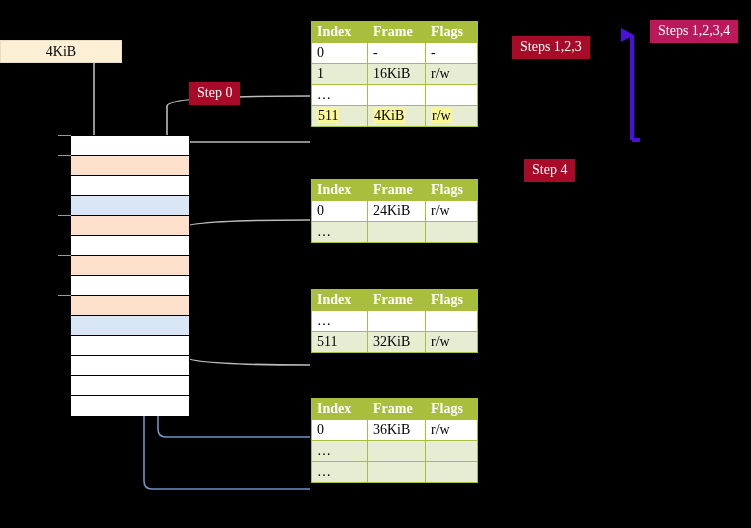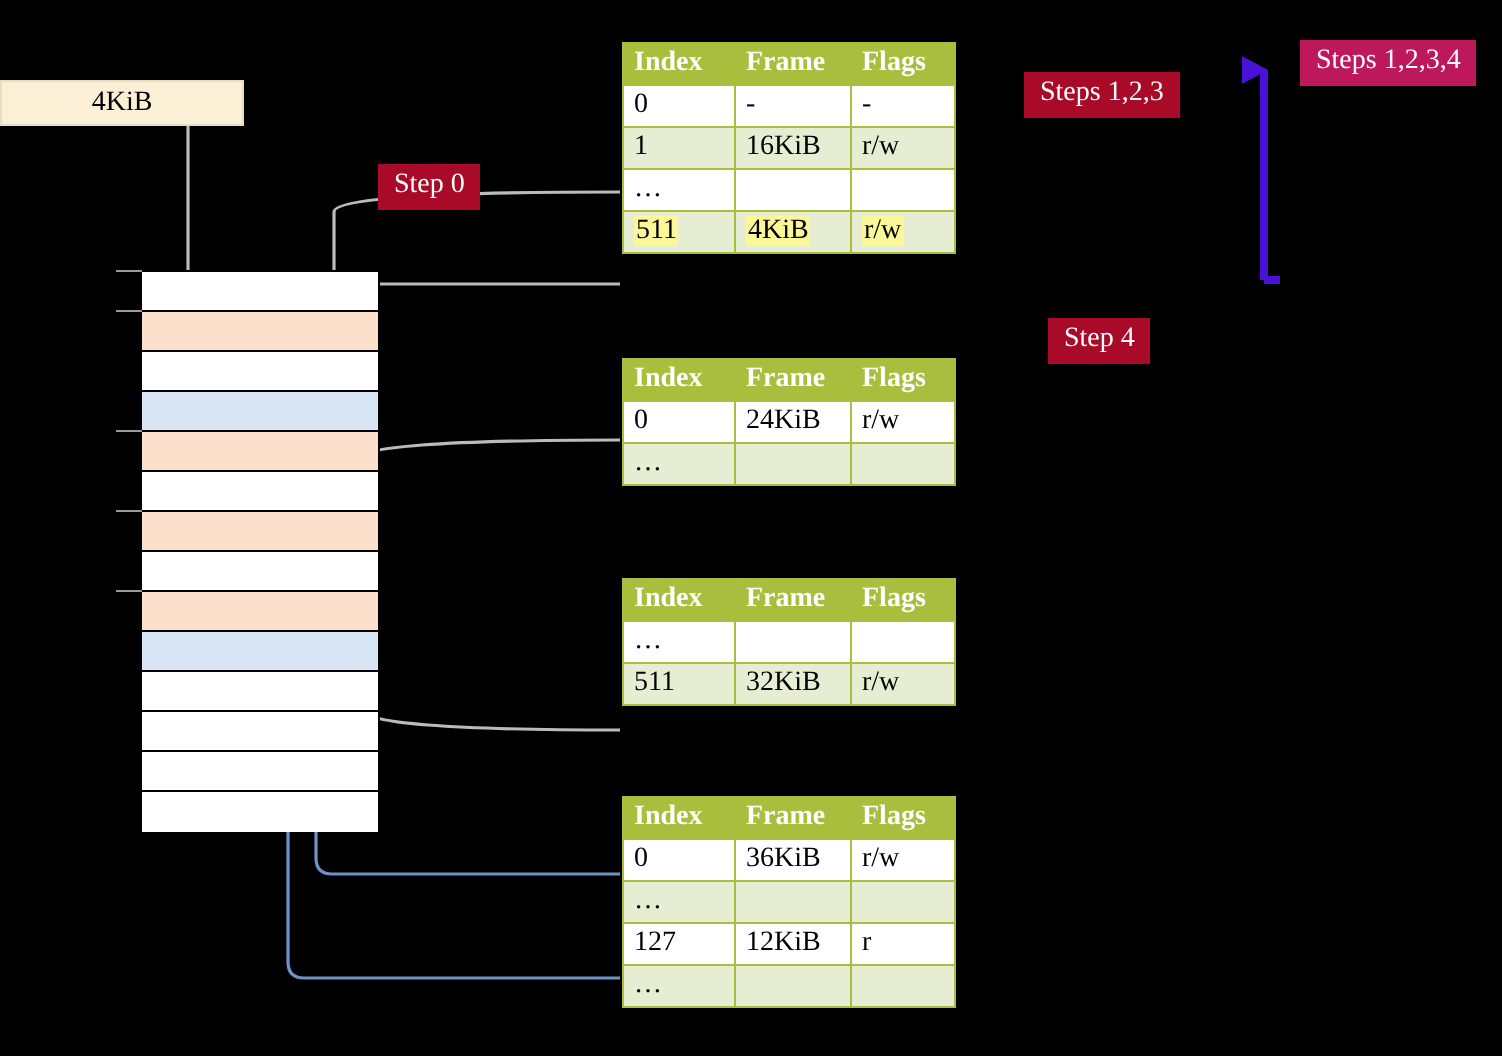--- a/index.html
+++ b/index.html
@@ -214,25 +214,20 @@
         <tr class="plain">
           <td class="cw-idx"><span>0</span></td>
           <td class="cw-frm"><span>36KiB</span></td>
           <td class="cw-flg"><span>r/w</span></td>
         </tr>
         <tr class="alt">
           <td class="cw-idx"><span class="ell">…</span></td>
           <td class="cw-frm"></td>
           <td class="cw-flg"></td>
         </tr>
-        <tr class="plain">
-          <td class="cw-idx"><span>127</span></td>
-          <td class="cw-frm"><span>12KiB</span></td>
-          <td class="cw-flg"><span>r</span></td>
-        </tr>
         <tr class="alt">
           <td class="cw-idx"><span class="ell">…</span></td>
           <td class="cw-frm"></td>
           <td class="cw-flg"></td>
         </tr>
       </tbody>
     </table>
   </div>
 
 </body></html>

